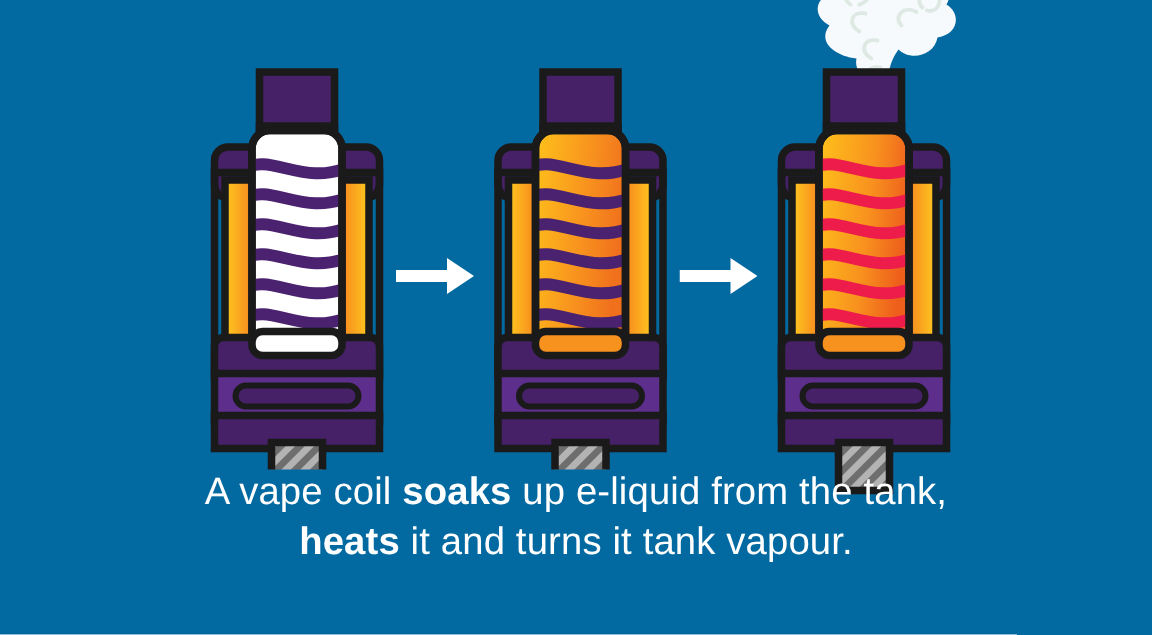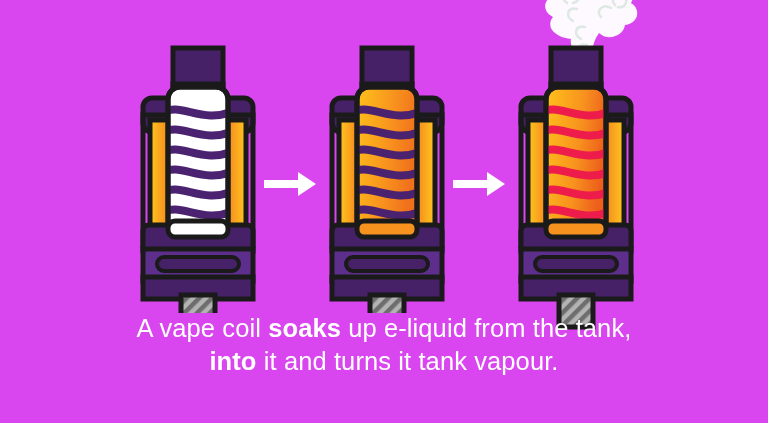--- a/index.html
+++ b/index.html
@@ -50,21 +50,21 @@
   .arrow {
     position: absolute;
     width: 52px;
     height: 24px;
   }
   .arrow svg { display: block; }
 </style>
 </head>
 <body>
 
-<div id="stage" style="width: 768px; height: 423px; background: #d946ef;">
+<div id="stage" style="width: 768px; height: 423px; background: #0369a1;">
 
   <div class="device" id="dev1" style="left: 133px; top: 43px;">
     <div class="inner">
       <svg width="130" height="270" viewBox="0 0 130 270">
         <defs>
           <linearGradient id="liq1" x1="0" y1="0" x2="1" y2="0">
             <stop offset="0%" stop-color="#FFC81E"></stop>
             <stop offset="100%" stop-color="#F5821F"></stop>
           </linearGradient>
           <linearGradient id="liqR1" x1="1" y1="0" x2="0" y2="0">
@@ -294,16 +294,16 @@
         <rect x="24" y="214" width="82" height="14" rx="7" fill="#462168" stroke="#1A1A1A" stroke-width="4"></rect>
         <rect x="10" y="234" width="110" height="22" fill="#462168" stroke="#1A1A1A" stroke-width="5"></rect>
 
         <rect x="48" y="252" width="34" height="32" fill="url(#thread3)" stroke="#1A1A1A" stroke-width="5"></rect>
       </svg>
     </div>
   </div>
 
   <div class="caption">
     <span class="line"><span>A vape coil </span><b>soaks</b><span> up e-liquid from the tank,</span></span>
-    <span class="line"><b>into</b><span> it and turns it tank vapour.</span></span>
+    <span class="line"><b>heats</b><span> it and turns it tank vapour.</span></span>
   </div>
 
 </div>
 
 </body></html>

